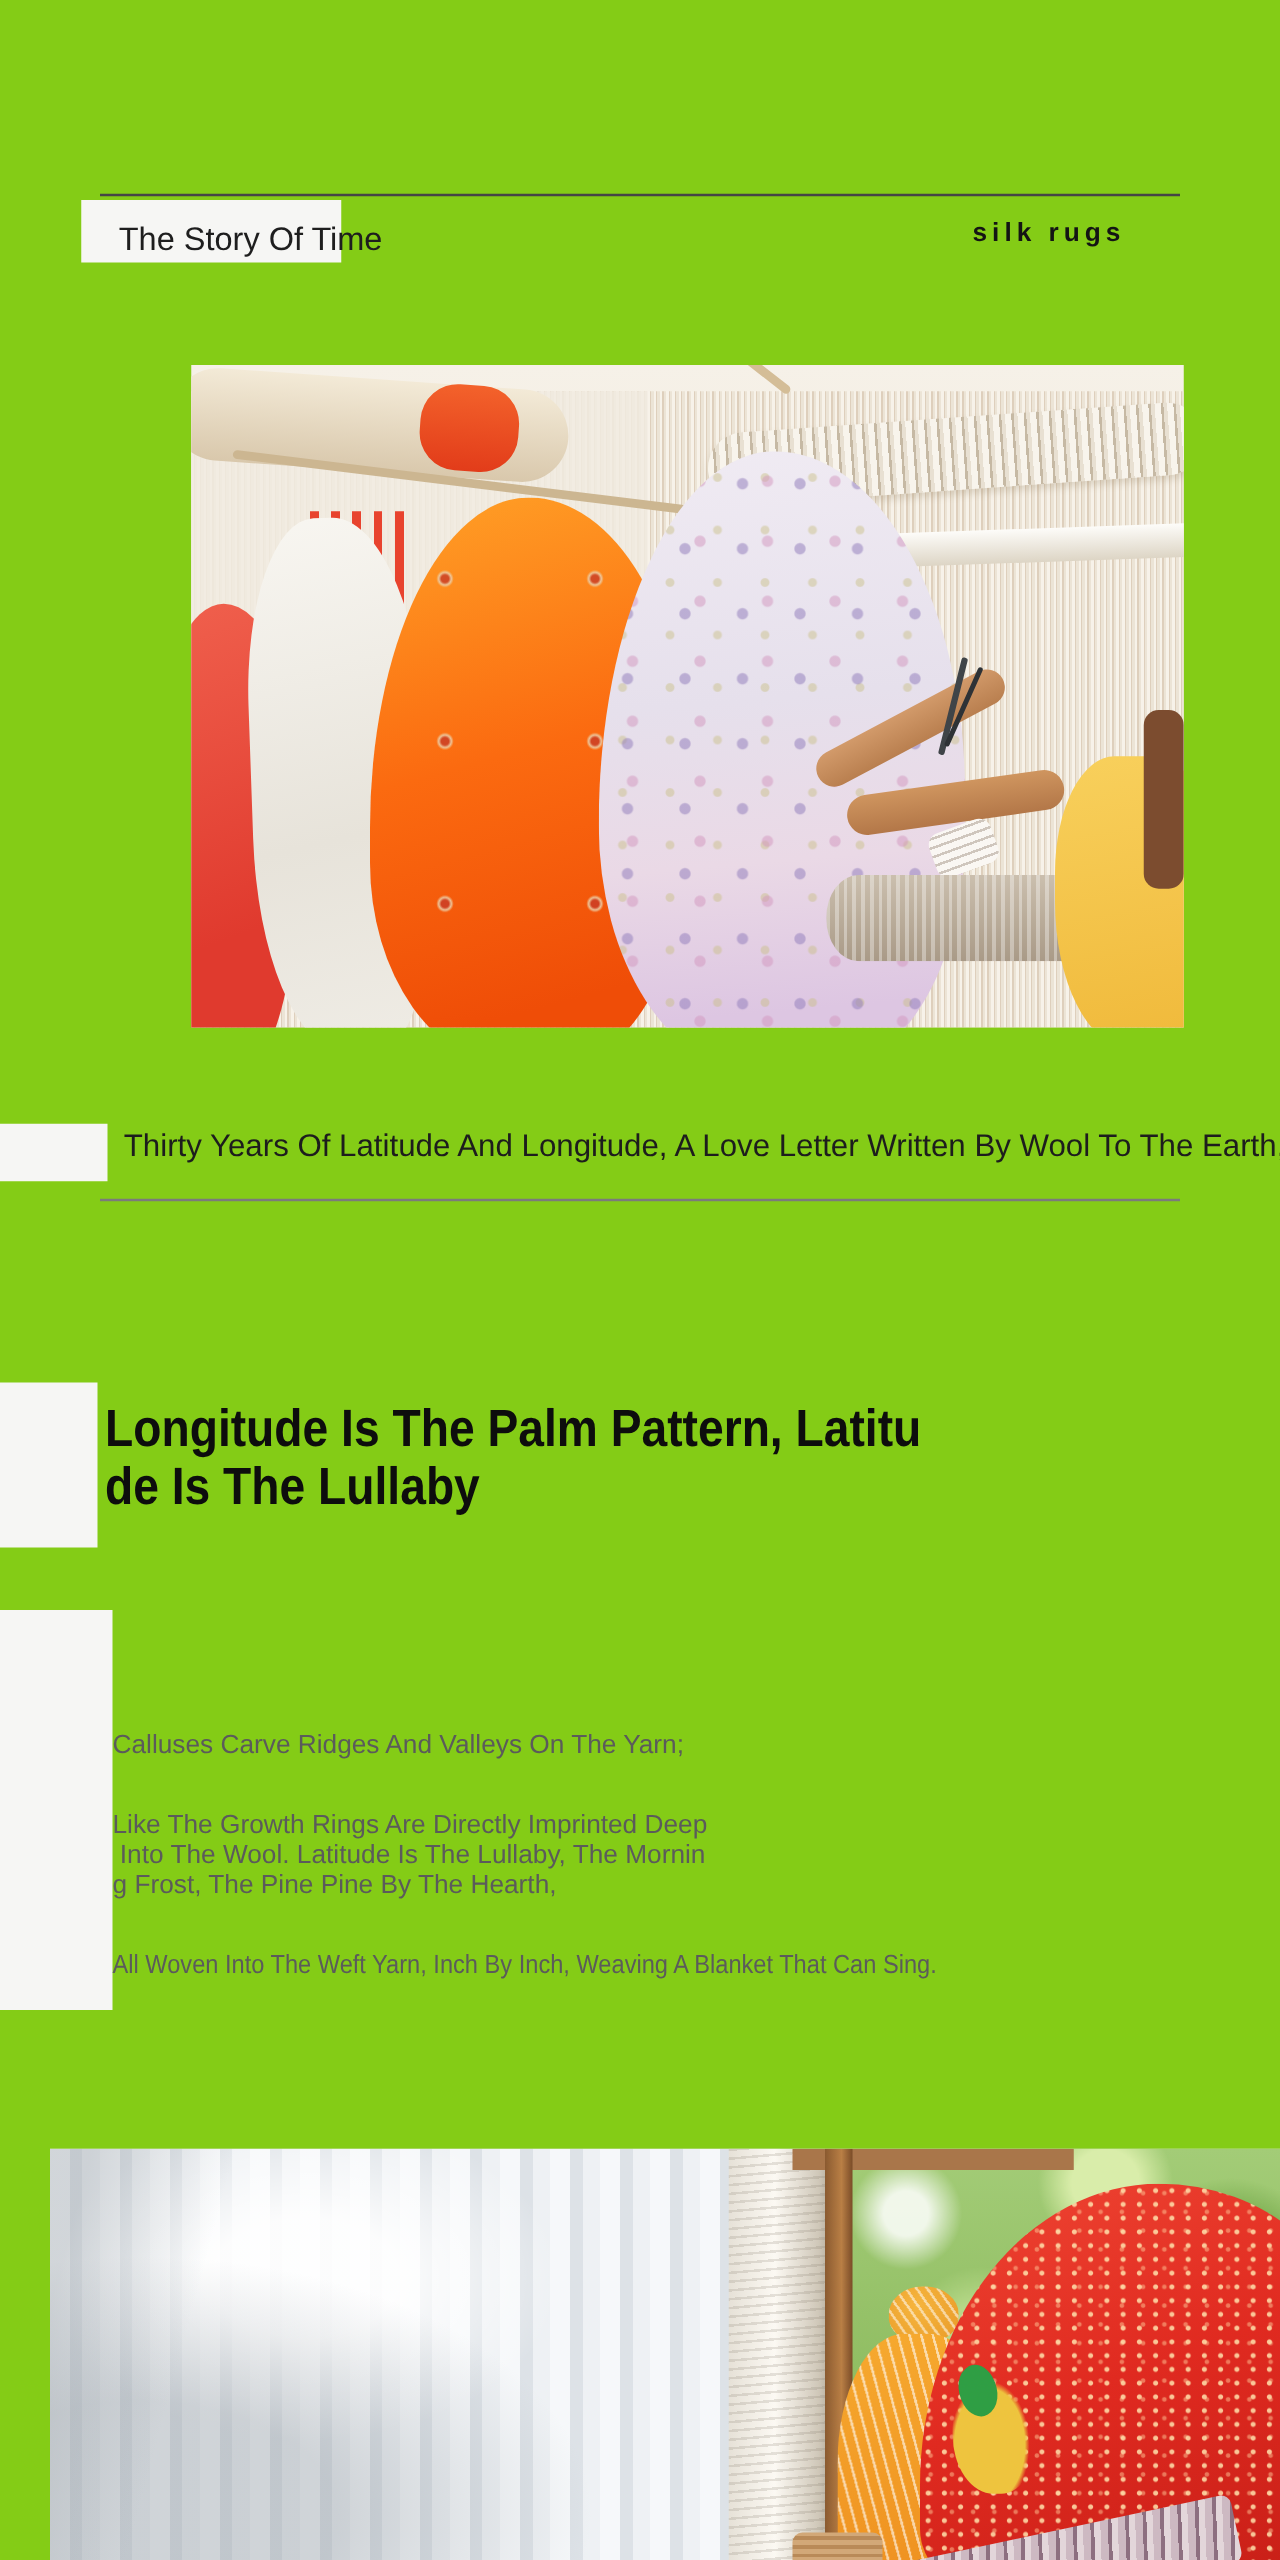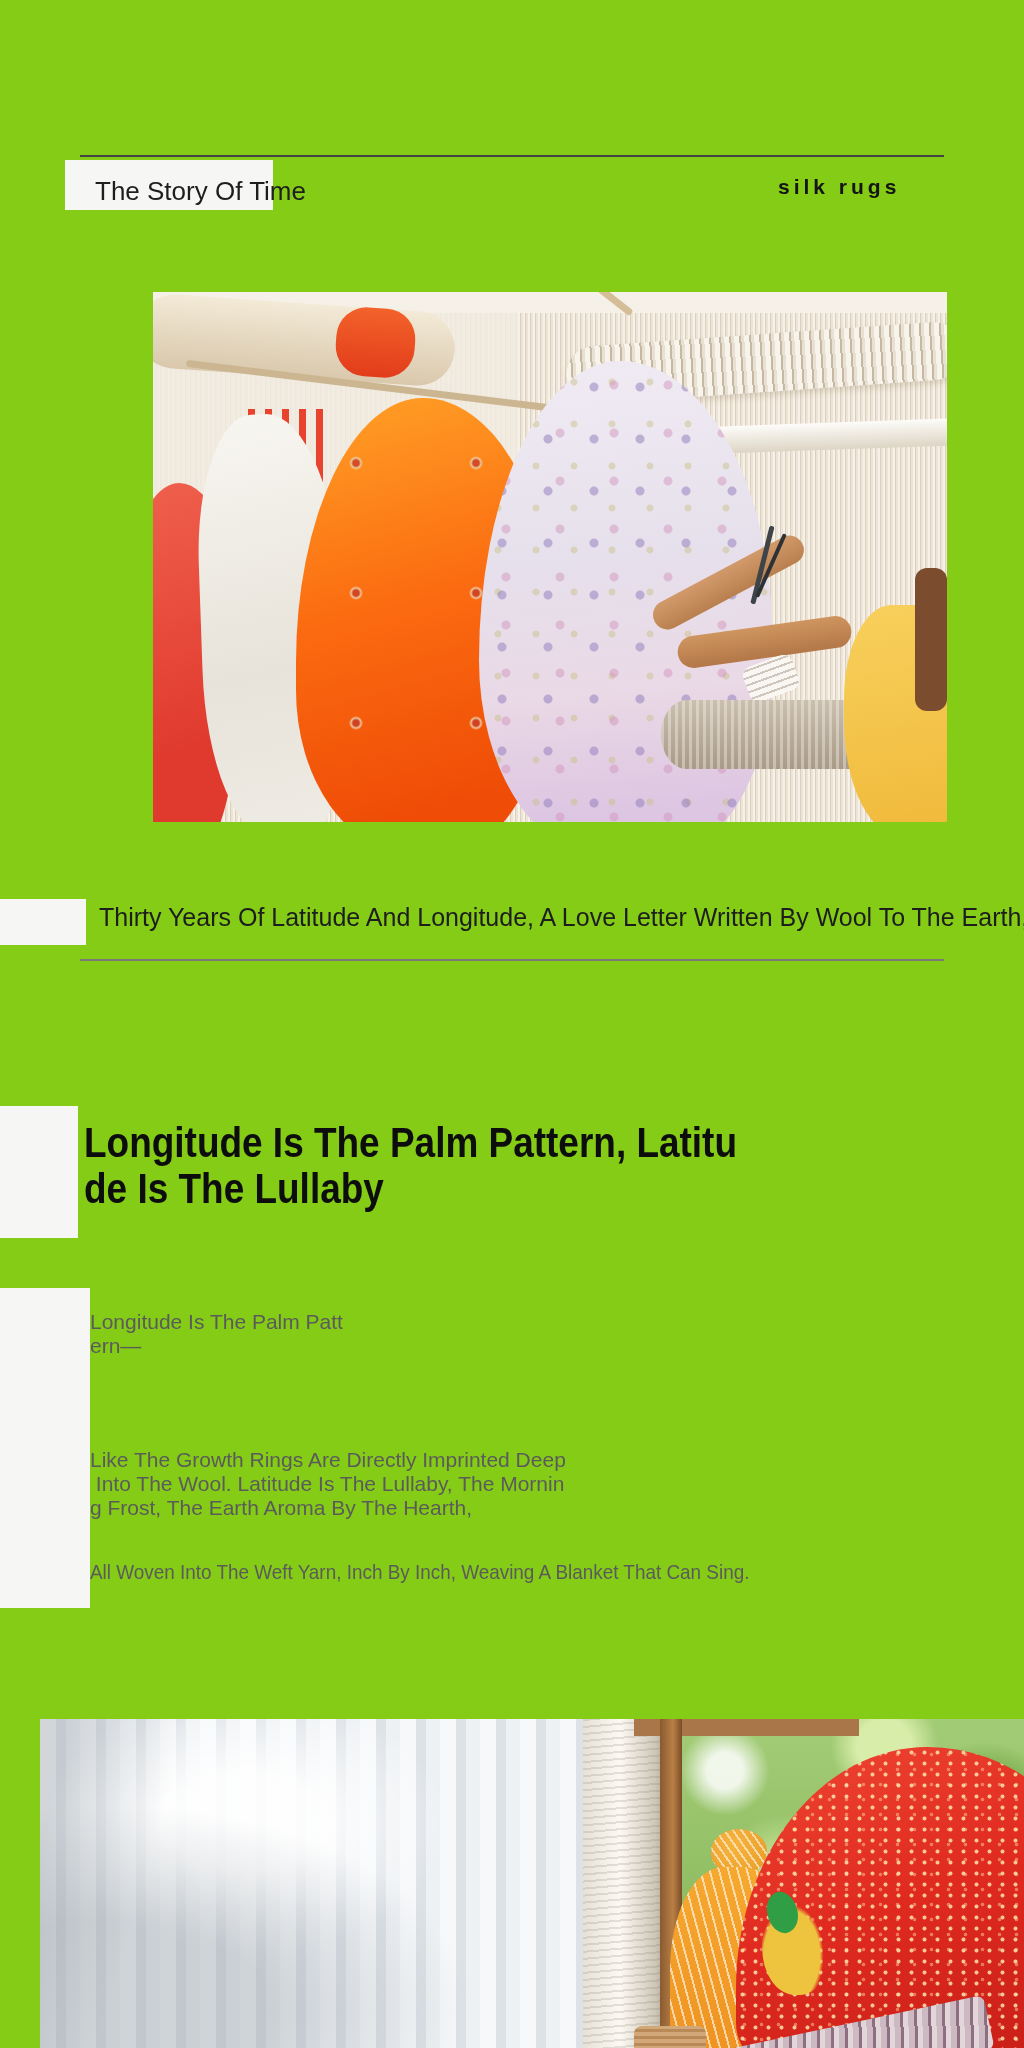--- a/index.html
+++ b/index.html
@@ -191,25 +191,24 @@
     <div class="p1-darkarm"></div>
   </figure>
 
   <div class="caption">Thirty Years Of Latitude And Longitude, A Love Letter Written By Wool To The Earth, Awake</div>
 
   <div class="rule rule-bottom"></div>
 
   <h1 class="heading">Longitude Is The Palm Pattern, Latitu
 de Is The Lullaby</h1>
 
-  <p class="para p1">Longitude Is The Palm Patt
-ern—</p>
+  <p class="para p2">Calluses Carve Ridges And Valleys On The Yarn;</p>
   <p class="para p3">Like The Growth Rings Are Directly Imprinted Deep
  Into The Wool. Latitude Is The Lullaby, The Mornin
-g Frost, The Earth Aroma By The Hearth,</p>
+g Frost, The Pine Pine By The Hearth,</p>
   <p class="para p4">All Woven Into The Weft Yarn, Inch By Inch, Weaving A Blanket That Can Sing.</p>
 
   <figure class="photo2">
     <div class="p2-curtain"></div>
     <div class="p2-roll"></div>
     <div class="p2-foliage"></div>
     <div class="p2-lintel"></div>
     <div class="p2-post"></div>
     <div class="p2-turban"></div>
     <div class="p2-orangesari"></div>

